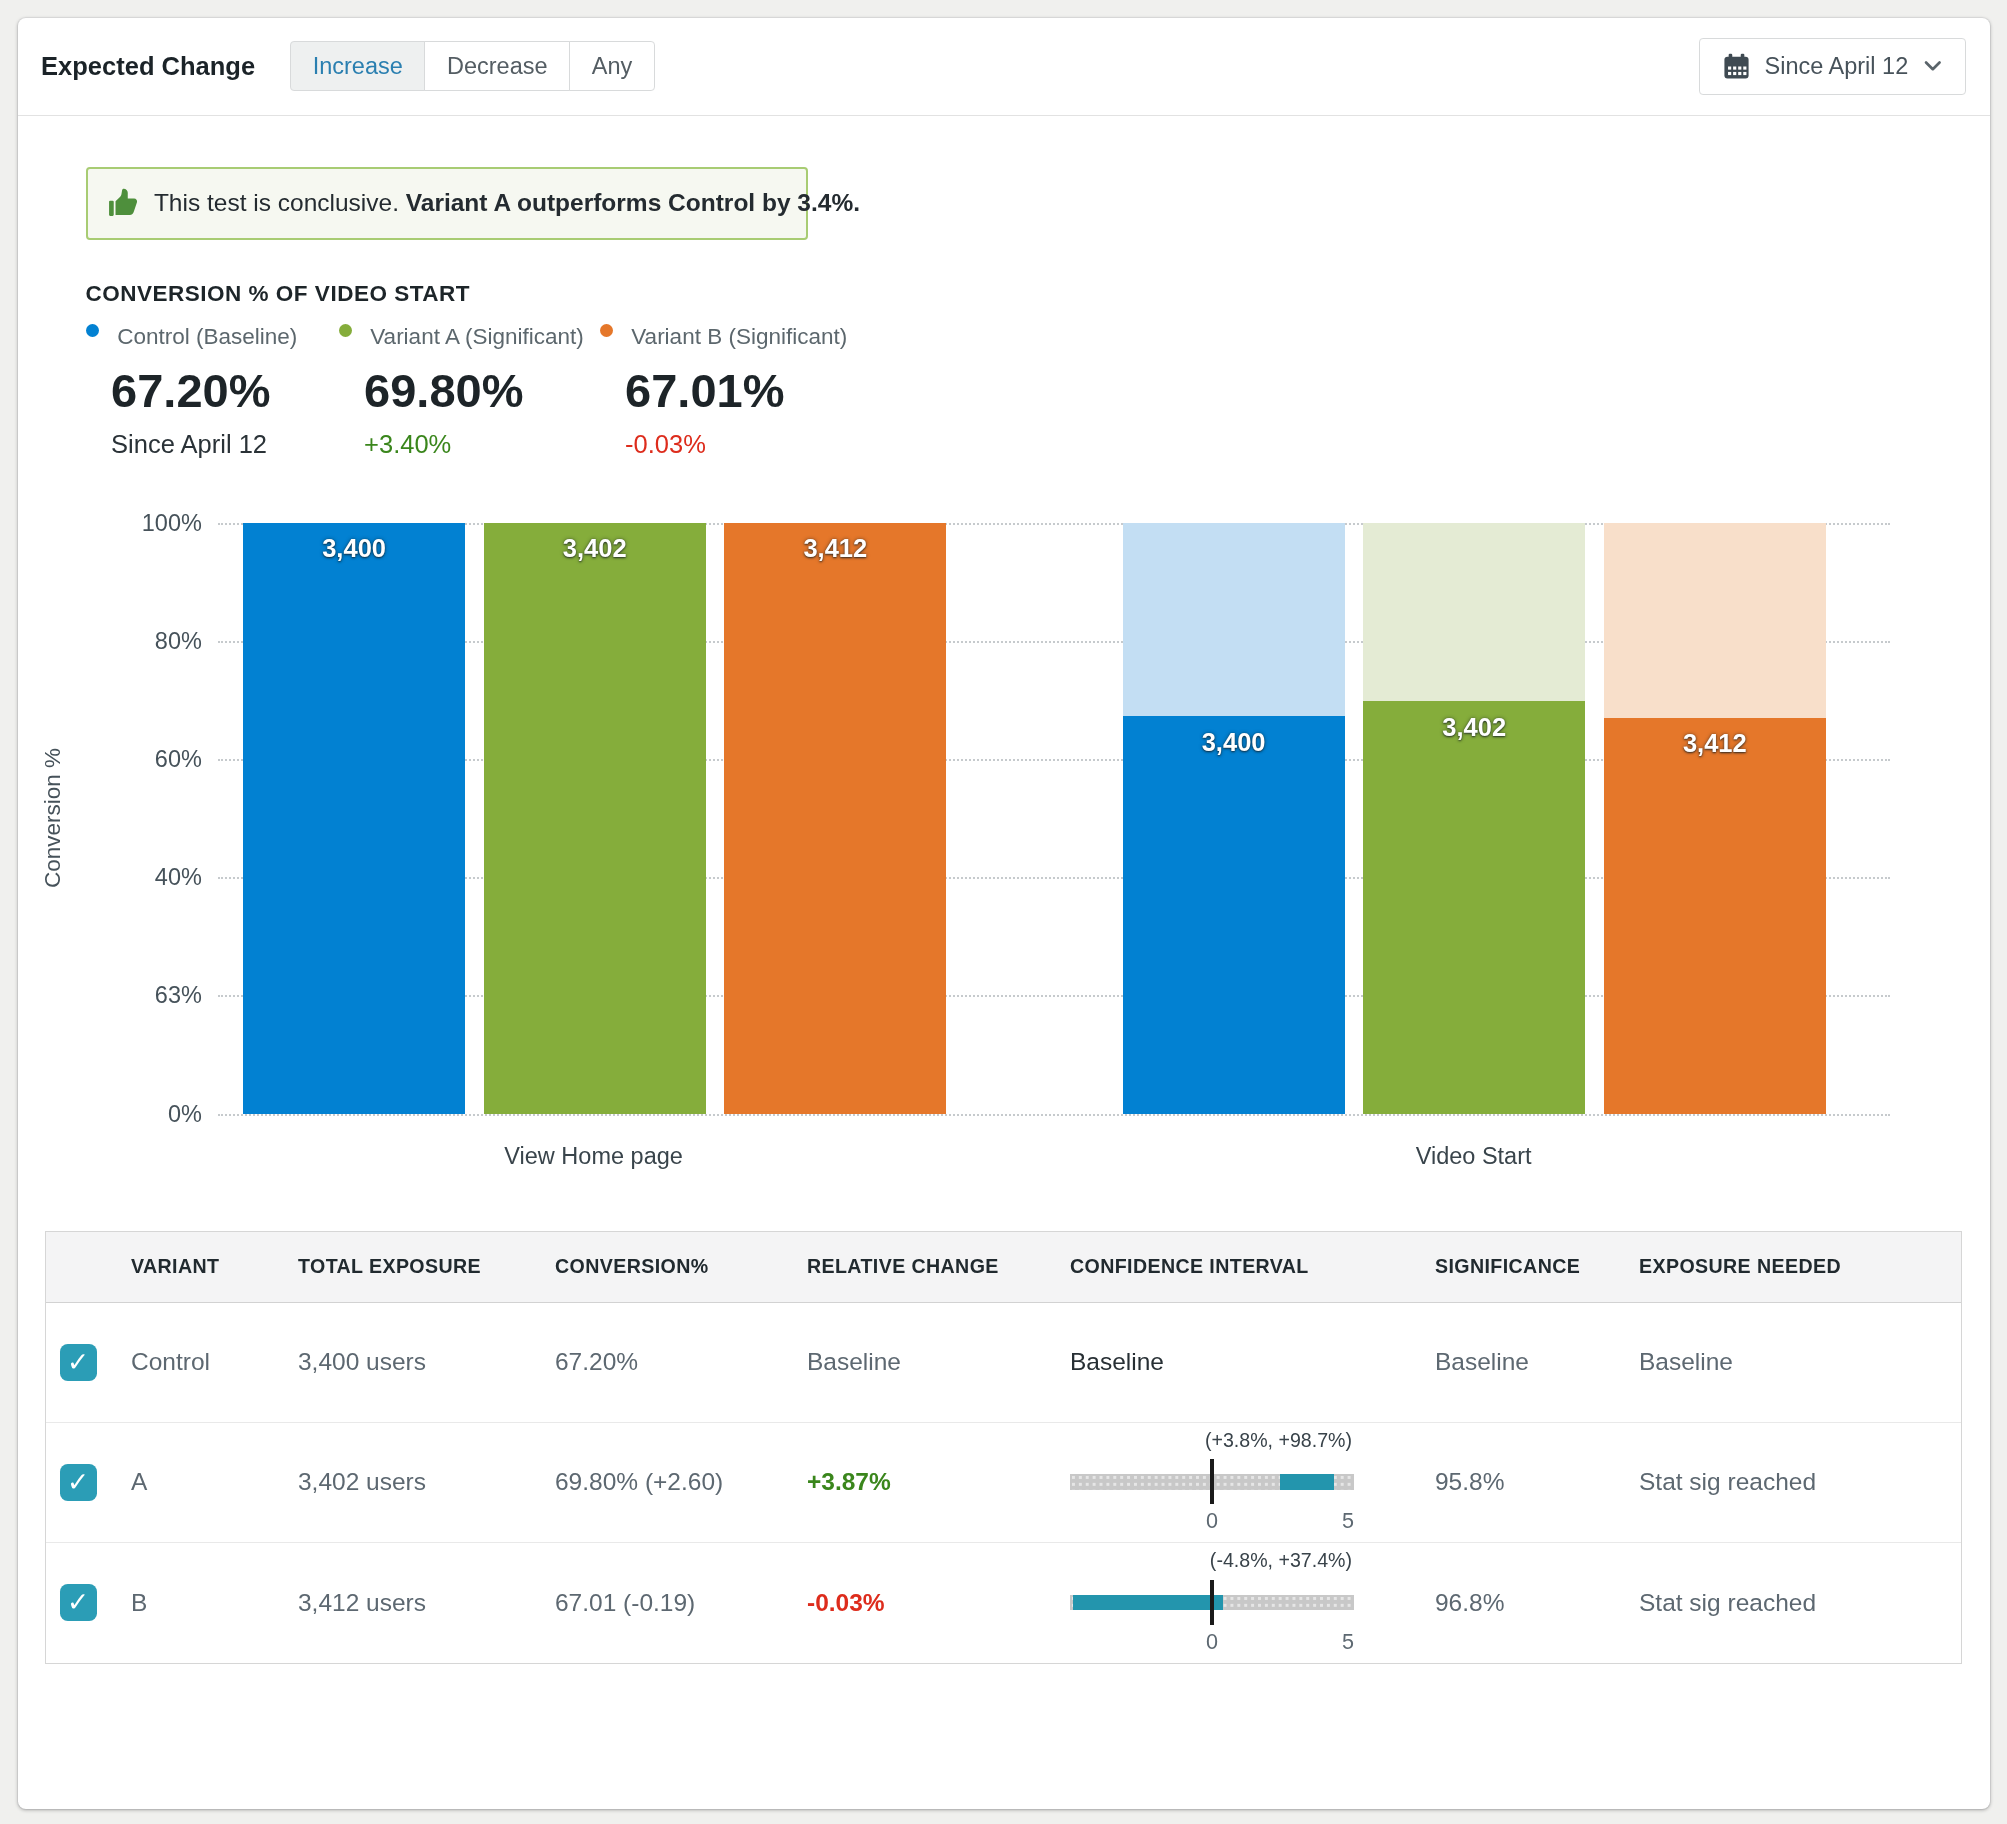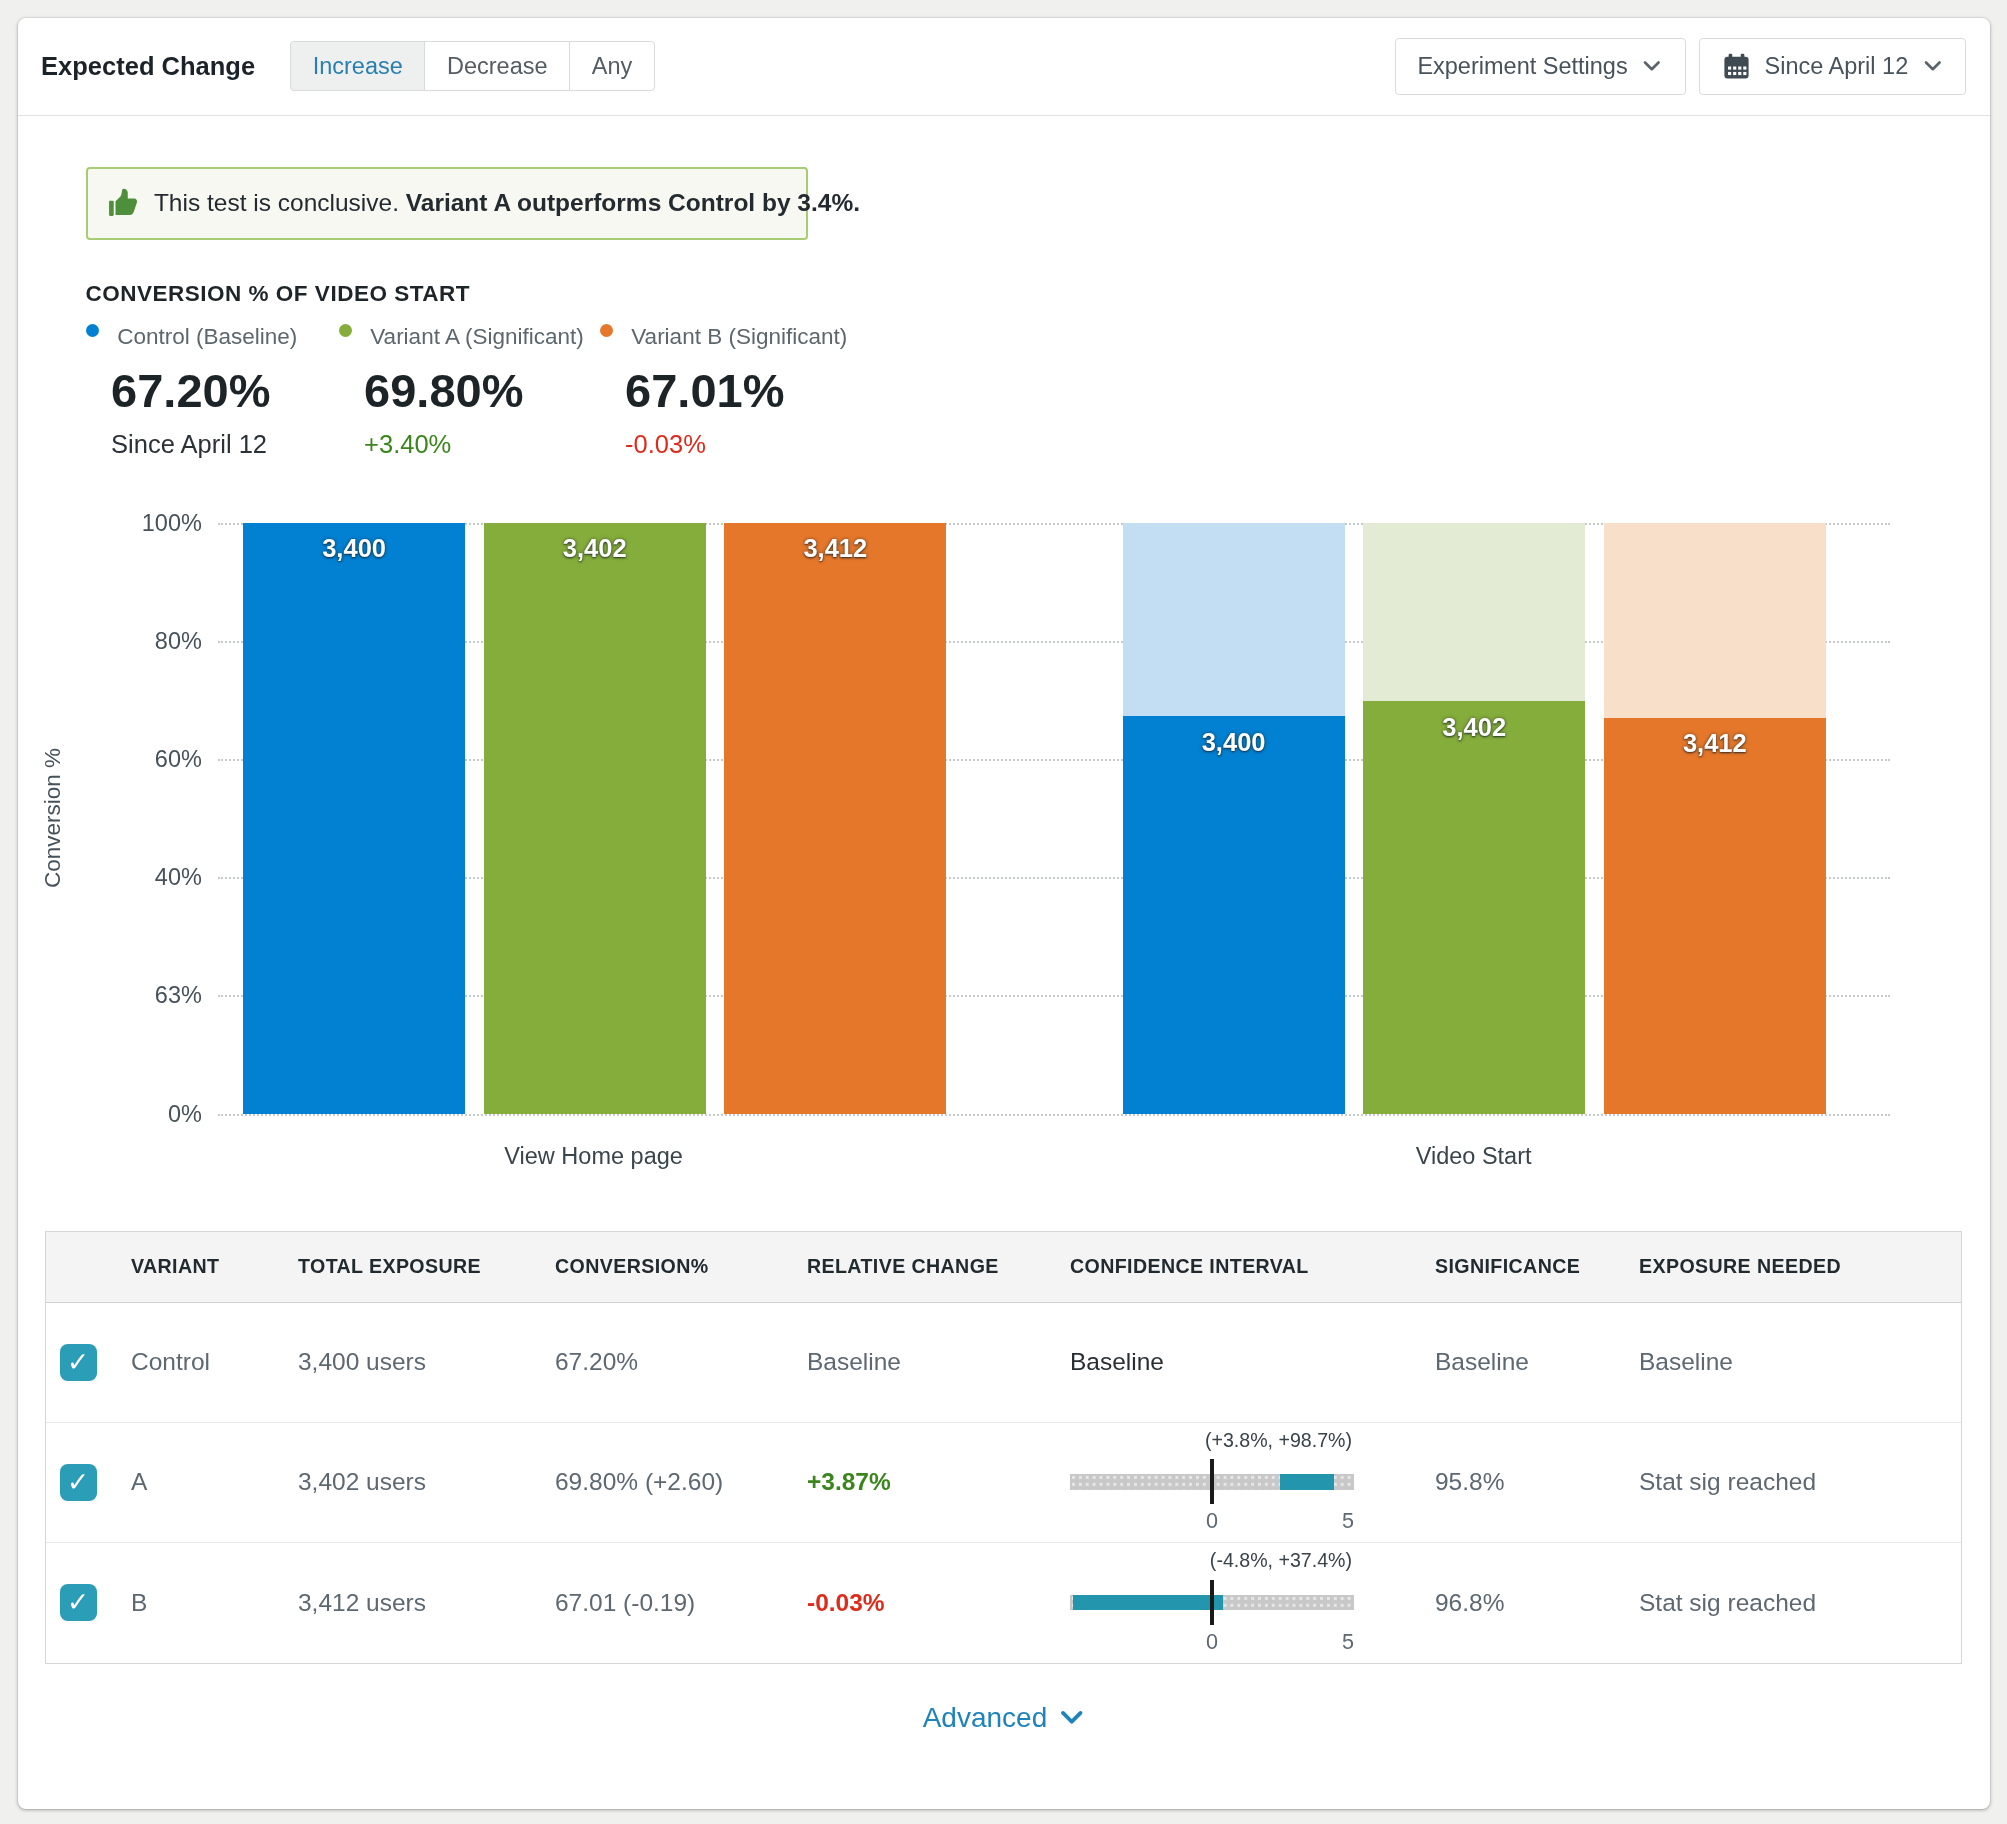--- a/index.html
+++ b/index.html
@@ -116,26 +116,20 @@
   <div class="card">
 
     <div class="topbar">
       <span class="topbar-label">Expected Change</span>
       <div class="segmented">
         <button class="seg-btn selected">Increase</button>
         <button class="seg-btn">Decrease</button>
         <button class="seg-btn">Any</button>
       </div>
       <div class="topbar-right">
-        <button class="tb-btn">
-          <span>Experiment Settings</span>
-          <svg class="chev" viewBox="0 0 16 16">
-              <path d="M3 5.5l5 5 5-5" stroke="#5a646a" stroke-width="2" fill="none" stroke-linecap="round" stroke-linejoin="round"></path>
-            </svg>
-        </button>
         <button class="tb-btn">
           <svg class="cal-ic" viewBox="0 0 24 24">
             <rect x="2" y="4" width="20" height="18" rx="2.5" fill="#3f4a52"></rect>
             <rect x="5.5" y="1.5" width="3" height="4" rx="1" fill="#3f4a52"></rect>
             <rect x="15.5" y="1.5" width="3" height="4" rx="1" fill="#3f4a52"></rect>
             <g fill="#ffffff">
               <rect x="5" y="12" width="2.6" height="2.6"></rect>
                 <rect x="9.2" y="12" width="2.6" height="2.6"></rect>
                 <rect x="13.4" y="12" width="2.6" height="2.6"></rect>
                 <rect x="17.6" y="12" width="2.6" height="2.6"></rect>
@@ -333,24 +327,16 @@
               <span class="ci-zero">0</span>
               <span class="ci-max">5</span>
             </div>
           </div>
         </div>
         <div class="td">96.8%</div>
         <div class="td">Stat sig reached</div>
       </div>
     </div>
 
-    <div class="advanced-row">
-      <button class="advanced-link" style="color: rgb(30, 131, 186);">
-        <span>Advanced</span>
-        <svg class="chev" viewBox="0 0 16 16">
-            <path d="M2.5 5l5.5 5.5L13.5 5" stroke="#1e83ba" stroke-width="2.4" fill="none" stroke-linecap="round" stroke-linejoin="round"></path>
-          </svg>
-      </button>
-    </div>
 
   </div>
 </div>
 
 
 </body></html>

